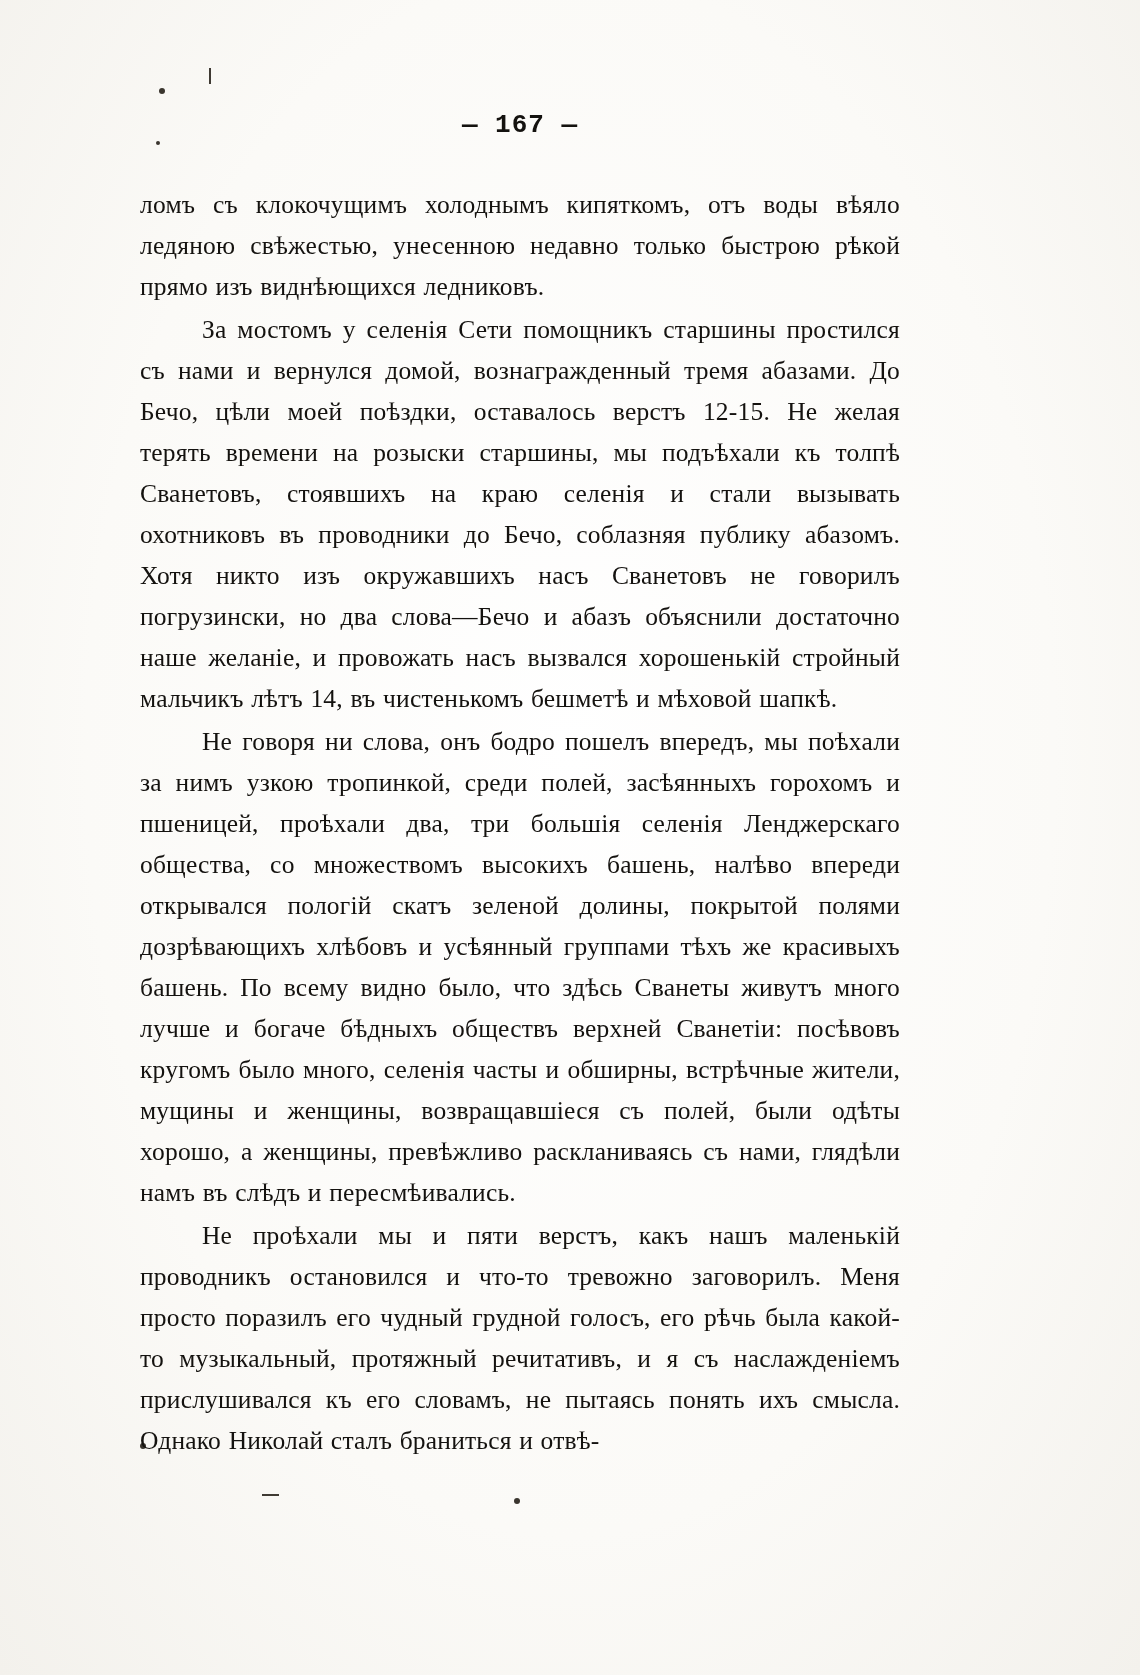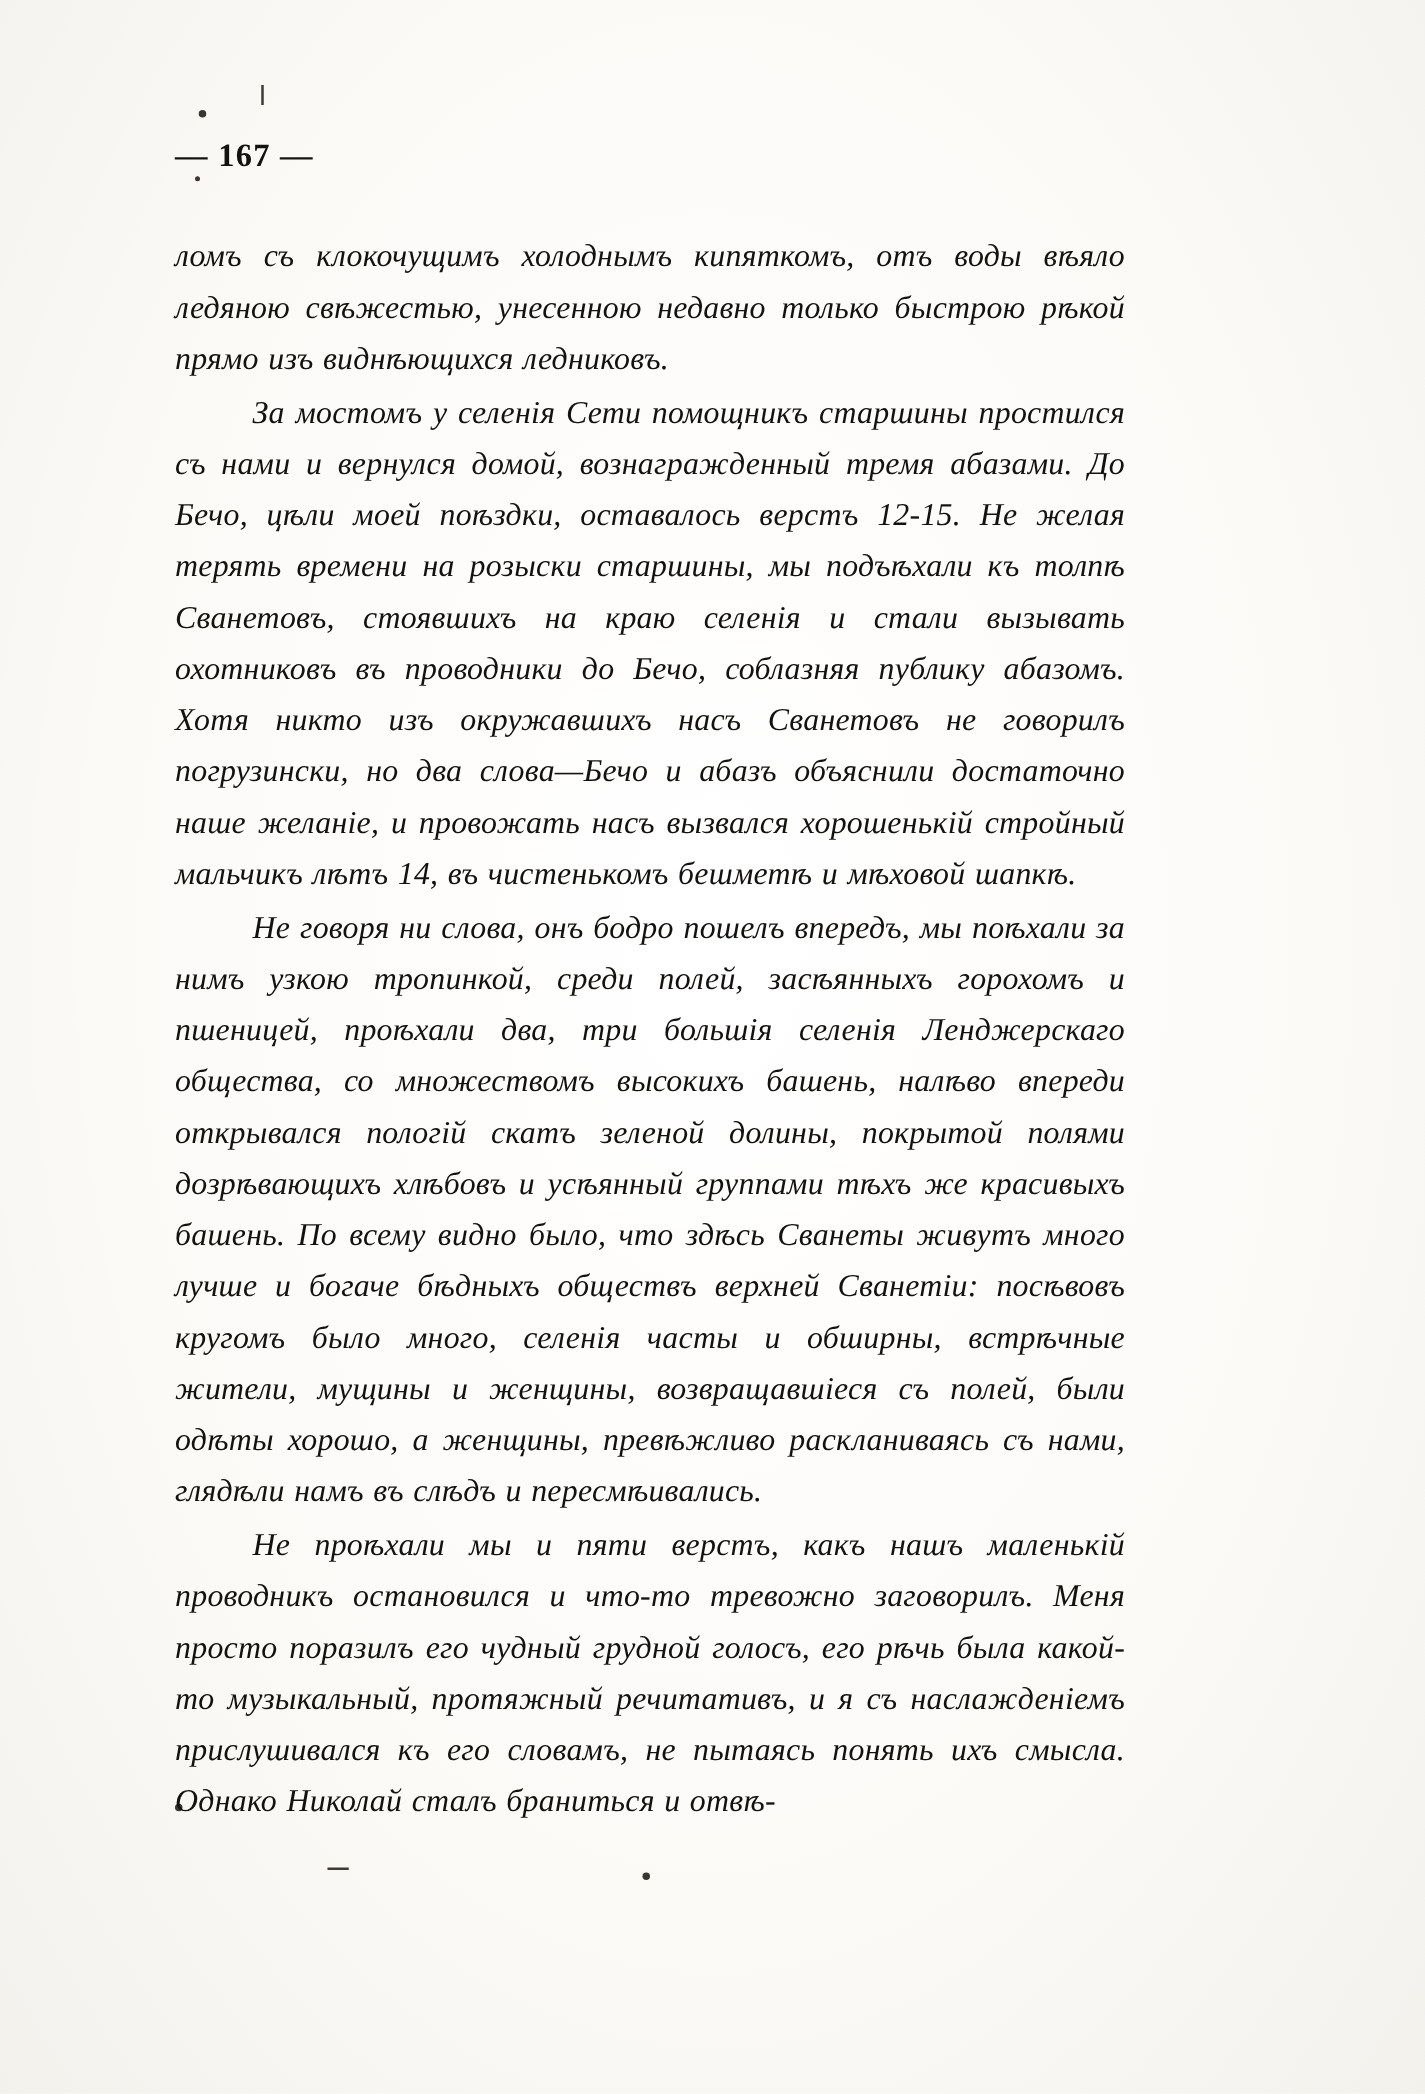--- a/index.html
+++ b/index.html
@@ -30,36 +30,36 @@
     background: radial-gradient(ellipse at 50% 45%, #ffffff 0%, #fbfaf7 60%, #f3f1ec 100%);
     pointer-events: none;
   }
   .content {
     position: absolute;
     left: 140px;
     top: 110px;
     width: 760px;
   }
   .page-number {
+    text-align: center;
     font-size: 26px;
     font-weight: bold;
     letter-spacing: 1px;
     margin-bottom: 44px;
-    font-family: Liberation Serif, serif;
+    font-family: Liberation Mono, monospace;
   }
   .para {
     font-size: 25.5px;
     line-height: 41px;
     text-align: justify;
     text-justify: inter-word;
     margin: 0 0 2px 0;
     font-family: "Liberation Serif", serif;
     letter-spacing: 0.2px;
     word-spacing: 1px;
-    font-style: italic;
   }
   .para.indent {
     text-indent: 62px;
   }
   .para.cont {
     text-indent: 0;
   }
   
   .speck {
     position: absolute;

